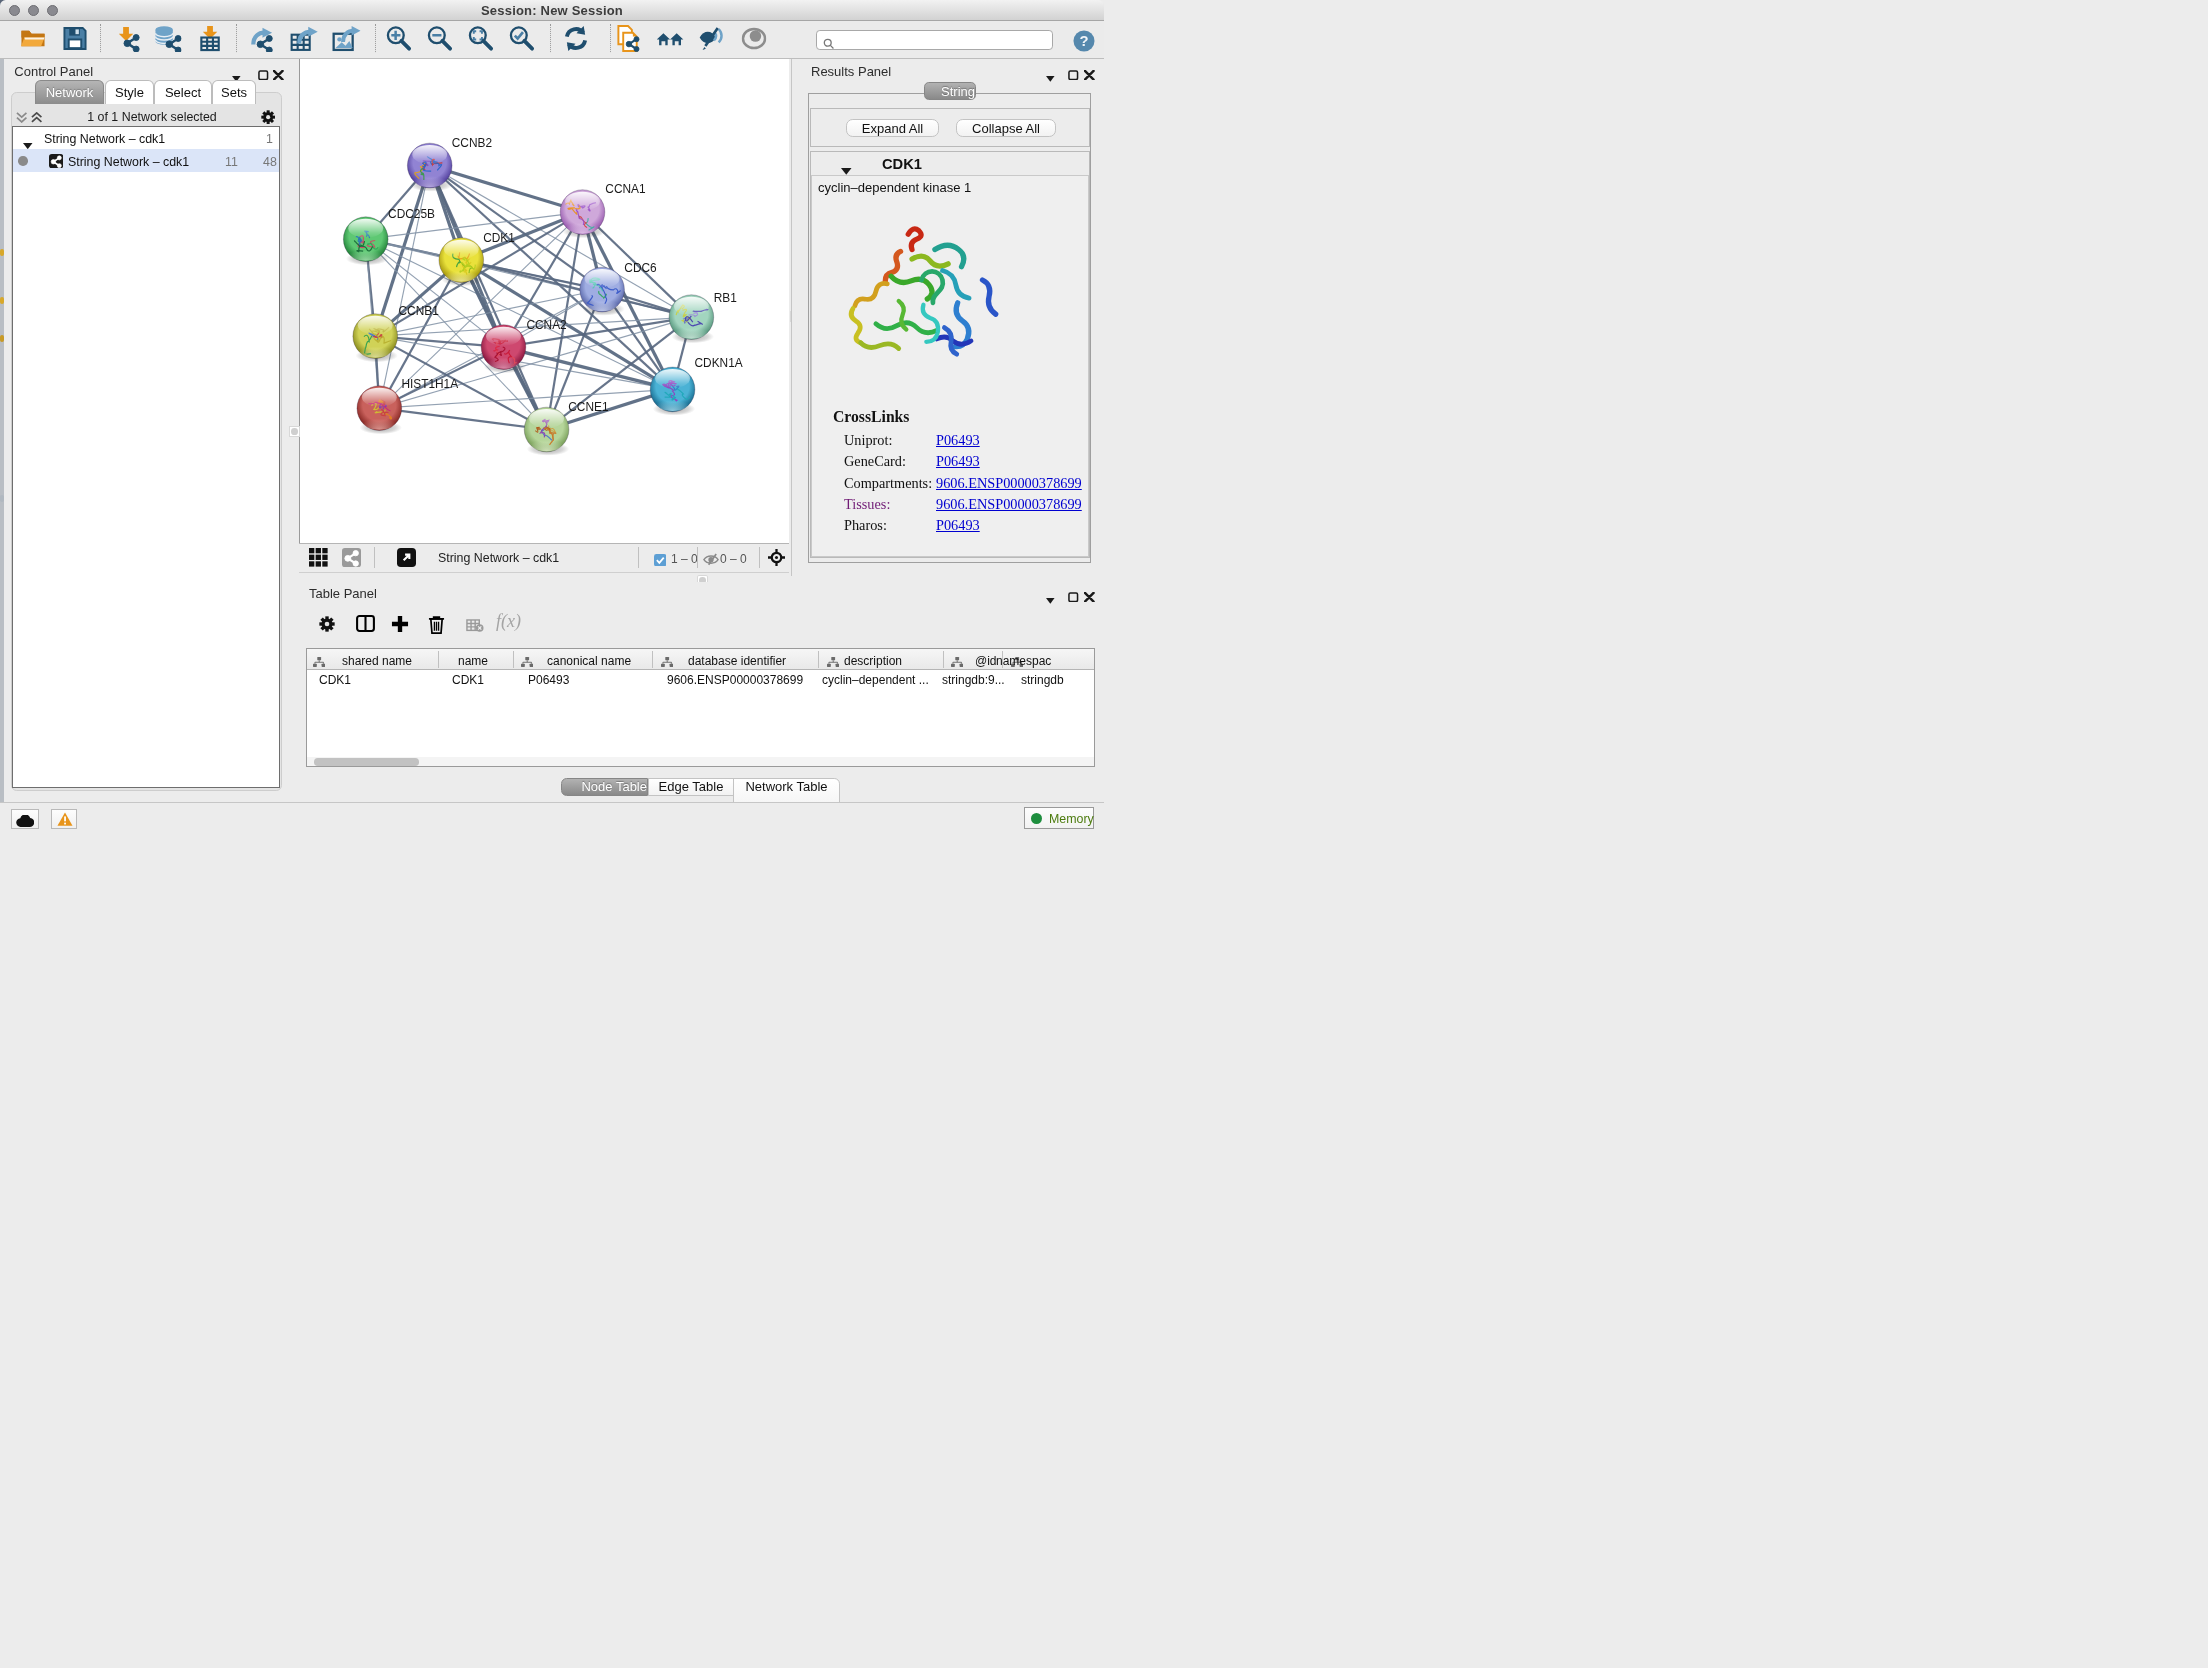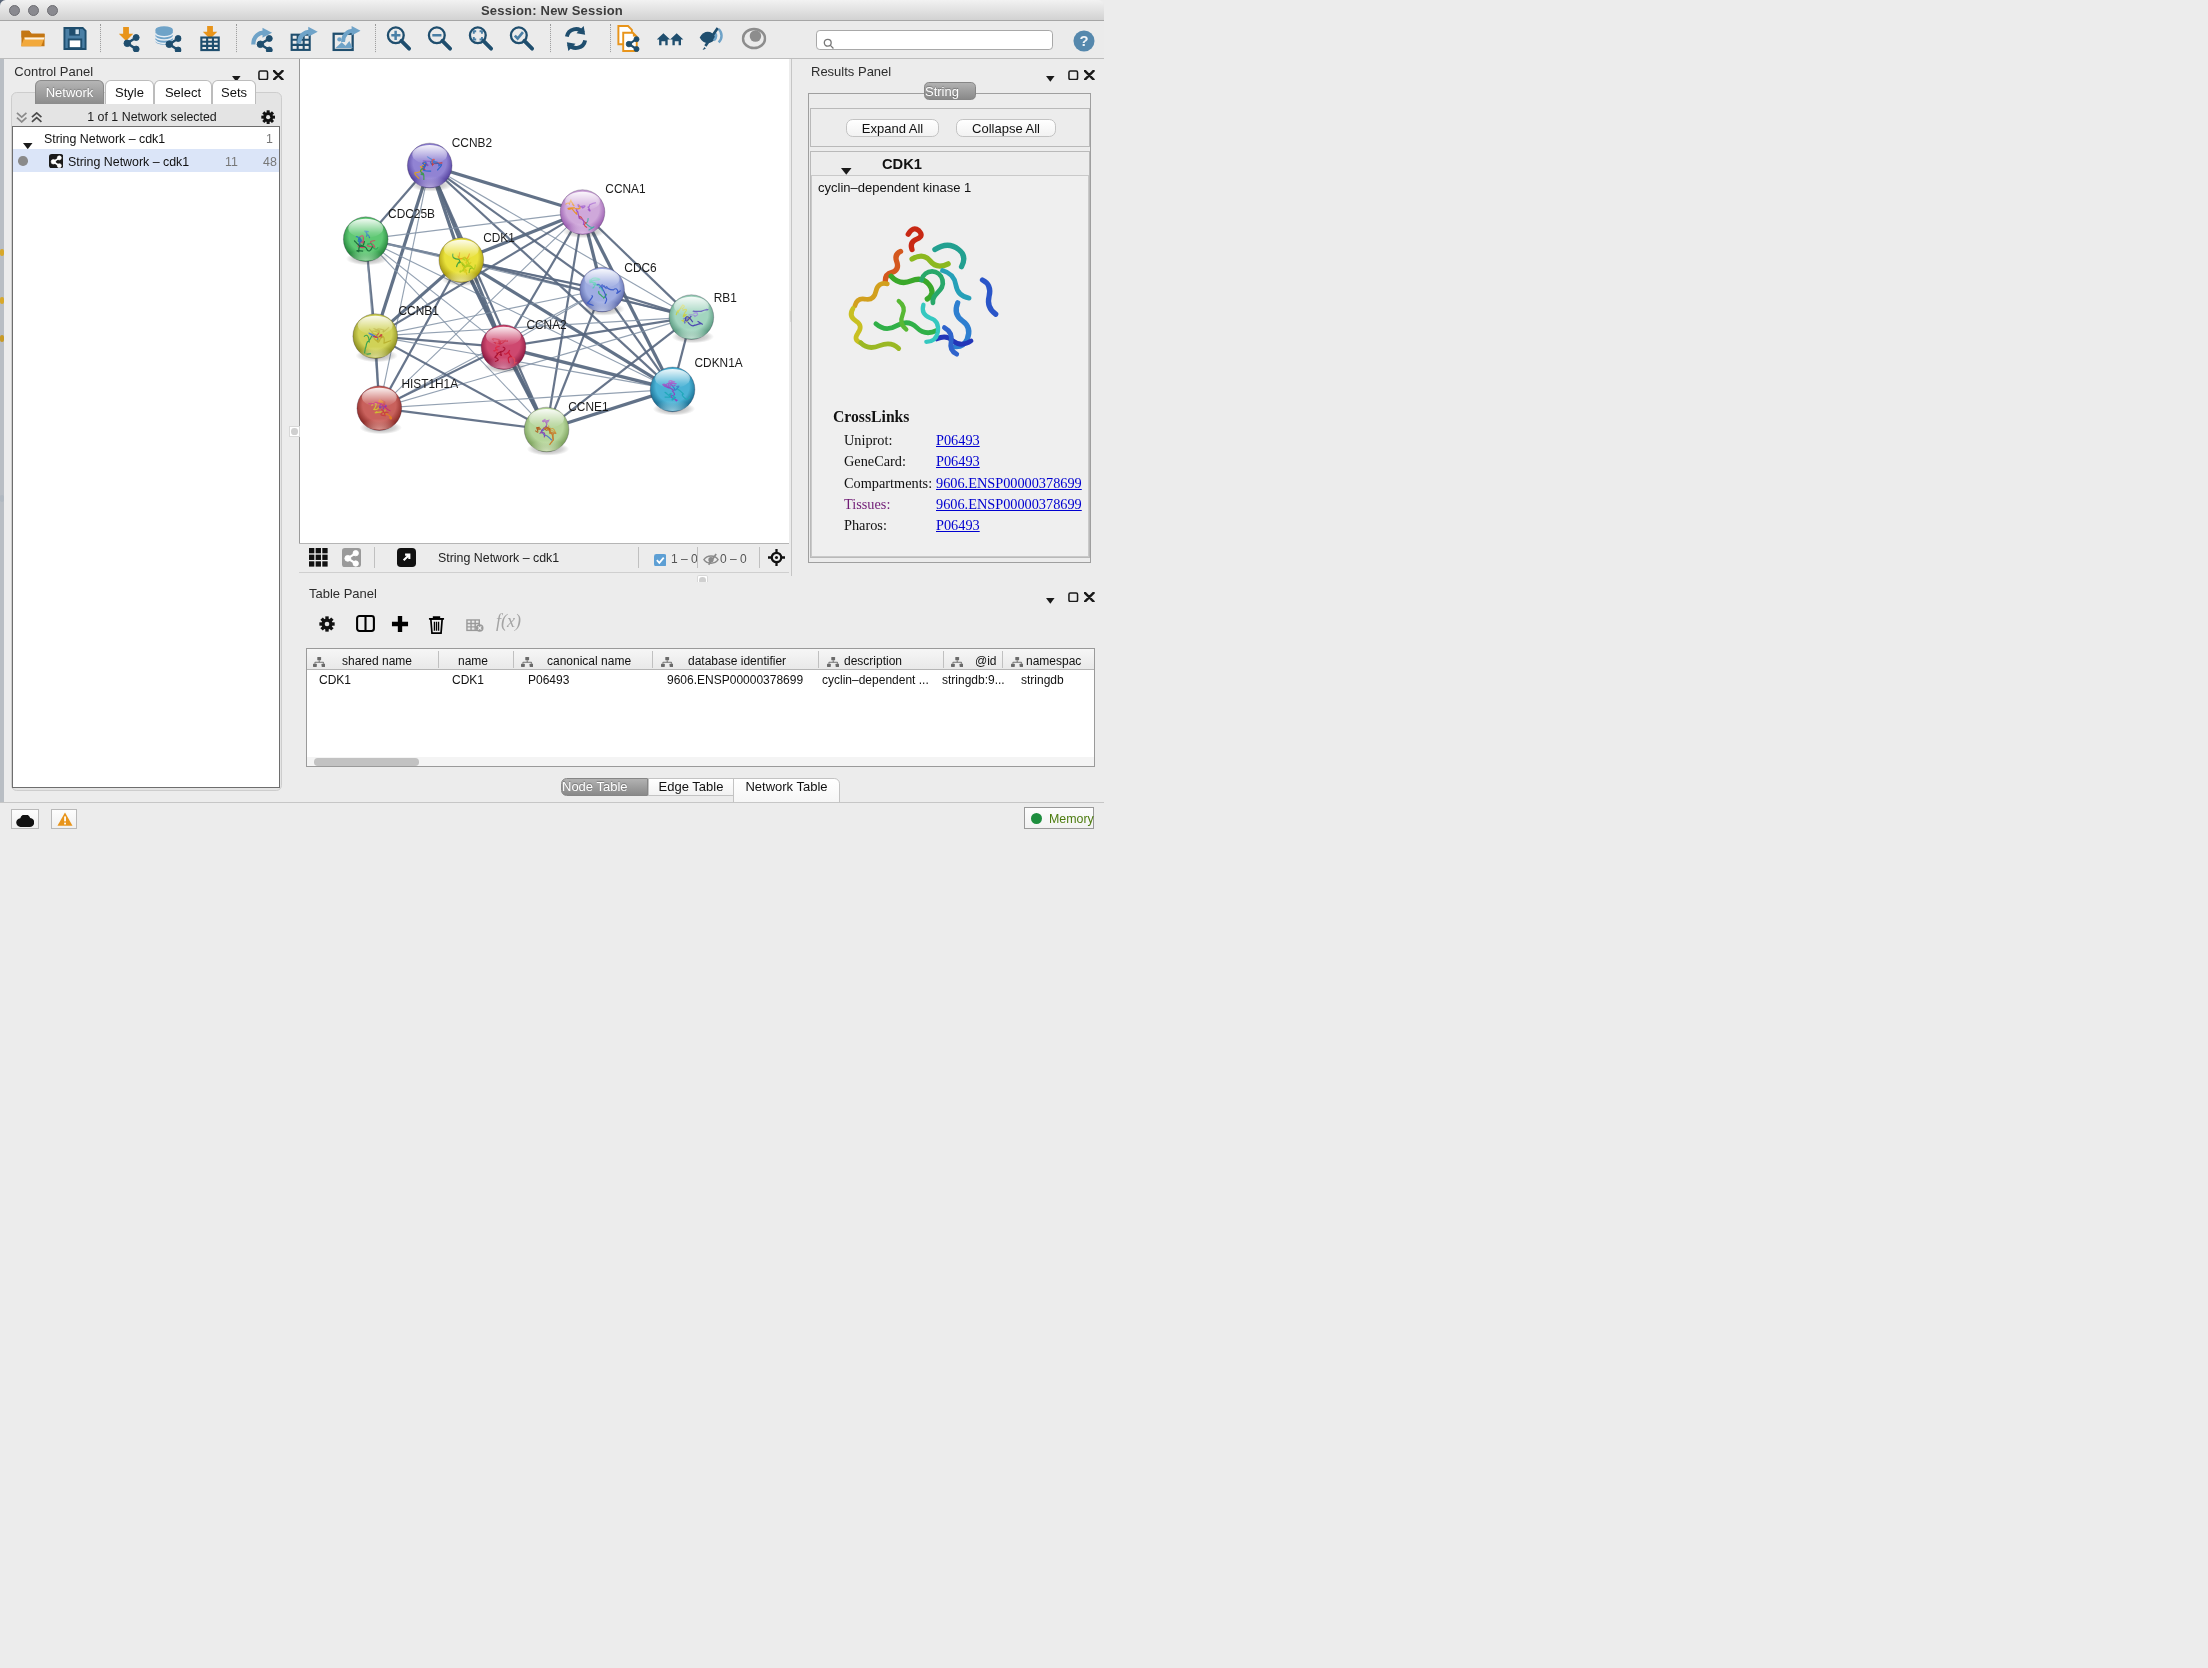--- a/index.html
+++ b/index.html
@@ -14,21 +14,21 @@
 .ticon { top:50%; transform:translate(-50%,-50%); }
 .tsep { top:26px; height:27.6px; width:0; border-left:1.9px dotted #9a9a9a; transform:translateY(-1.9px); }
 .searchbox { left:816px; top:30px; width:237px; height:20px; background:#fff; border:1px solid #a8a8a8; border-radius:3.8px; }
 .panel-title { font-size:13px; color:#2d2d2d; }
 .tab { position:absolute; top:0; height:24px; border:1px solid #bcbcbc; border-bottom:none;
   border-radius:5.7px 5.7px 0 0; background:#fff; text-align:center; font-size:13px; color:#111; line-height:23px; }
 .tab.sel { background:linear-gradient(#b5b5b5,#8c8c8c); color:#fff; border-color:#8a8a8a; text-shadow:0 -1px 1px rgba(0,0,0,0.25); }
 .btn { background:linear-gradient(#ffffff,#f2f2f2); border:1px solid #c3c3c3; border-radius:6.7px;
   font-size:13px; color:#111; text-align:center; }
 .graybtn { background:linear-gradient(#b2b2b2,#898989); border:1px solid #868686; border-radius:4.8px;
-  color:#fff; text-align:left; text-shadow:0 -1px 1px rgba(0,0,0,0.3); }
+  color:#fff; text-align:right; text-shadow:0 -1px 1px rgba(0,0,0,0.3); }
 .link { color:#0000d0; text-decoration:underline; }
 .serif { font-family:"Liberation Serif", serif; }
 </style></head><body>
 
 <div class="abs" style="left:0;top:0;width:3.8px;height:834px;background:#b9bec4;"></div>
 <div class="abs" style="left:0;top:0;width:3.8px;height:57px;background:#8193a8;"></div>
 <div class="abs" style="left:0;top:249px;width:3.8px;height:6.7px;background:#d8a82a;border-radius:1.9px;"></div>
 <div class="abs" style="left:0;top:297px;width:3.8px;height:6.7px;background:#d8a82a;border-radius:1.9px;"></div>
 <div class="abs" style="left:0;top:335px;width:3.8px;height:6.7px;background:#c89a26;border-radius:1.9px;"></div>
 <div class="abs" style="left:0;top:495px;width:3.8px;height:6.7px;background:#b0b8c0;border-radius:1.9px;"></div>
@@ -834,21 +834,21 @@
         <rect x="9" y="7" width="4" height="3.4" rx="0.6"></rect>
         <path d="M6.5 3.4 V5.5 M2 7 V5.5 H11 V7" stroke="#6a6a6a" stroke-width="1" fill="none"></path>
       </g>
     </svg></div>
 <div class="abs" style="left:342px;top:654px;font-size:12px;color:#111;white-space:nowrap;">shared name</div>
 <div class="abs" style="left:458px;top:654px;font-size:12px;color:#111;white-space:nowrap;">name</div>
 <div class="abs" style="left:547px;top:654px;font-size:12px;color:#111;white-space:nowrap;">canonical name</div>
 <div class="abs" style="left:688px;top:654px;font-size:12px;color:#111;white-space:nowrap;">database identifier</div>
 <div class="abs" style="left:844px;top:654px;font-size:12px;color:#111;white-space:nowrap;">description</div>
 <div class="abs" style="left:975px;top:654px;font-size:12px;color:#111;white-space:nowrap;">@id</div>
-<div class="abs" style="left:1026px;top:654px;font-size:12px;color:#111;white-space:nowrap;">namespac</div>
+<div class="abs" style="left:996px;top:654px;font-size:12px;color:#111;white-space:nowrap;">namespac</div>
 <div class="abs" style="left:319px;top:673px;font-size:12px;color:#111;white-space:nowrap;">CDK1</div>
 <div class="abs" style="left:452px;top:673px;font-size:12px;color:#111;white-space:nowrap;">CDK1</div>
 <div class="abs" style="left:528px;top:673px;font-size:12px;color:#111;white-space:nowrap;">P06493</div>
 <div class="abs" style="left:667px;top:673px;font-size:12px;color:#111;white-space:nowrap;">9606.ENSP00000378699</div>
 <div class="abs" style="left:822px;top:673px;font-size:12px;color:#111;white-space:nowrap;">cyclin–dependent ...</div>
 <div class="abs" style="left:942px;top:673px;font-size:12px;color:#111;white-space:nowrap;">stringdb:9...</div>
 <div class="abs" style="left:1021px;top:673px;font-size:12px;color:#111;white-space:nowrap;">stringdb</div>
 <div class="abs" style="left:307px;top:757px;width:787px;height:9px;background:#f4f4f4;"></div>
 <div class="abs" style="left:314px;top:758px;width:105px;height:7.6px;background:#c2c2c2;border-radius:3.8px;"></div>
 <div class="abs graybtn" style="left:561px;top:778px;width:87px;height:17.6px;font-size:13px;line-height:16.6px;border-radius:5.7px 0 0 5.7px;">Node Table</div>

